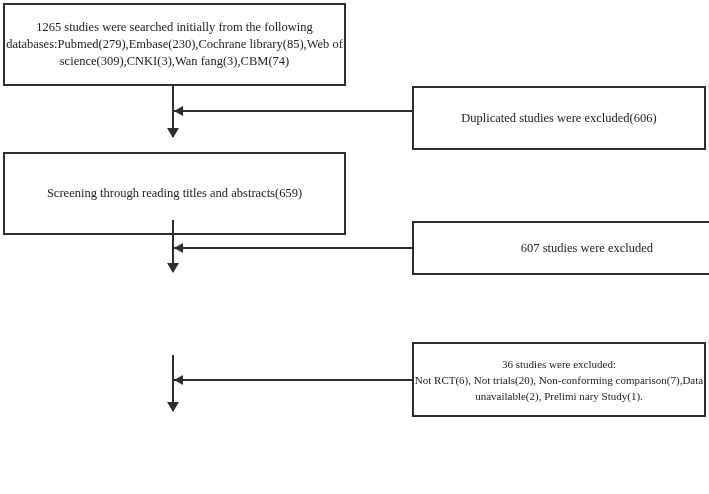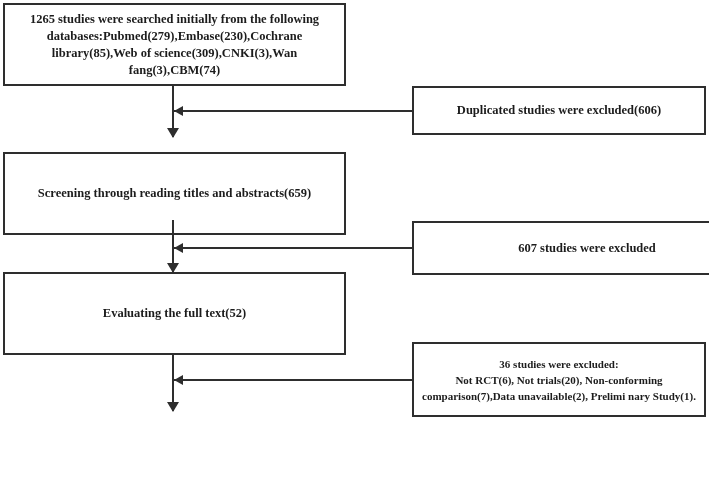--- a/index.html
+++ b/index.html
@@ -21,36 +21,35 @@
     border: 2px solid #2e2e2e;
     background: #ffffff;
     display: flex;
     align-items: center;
     justify-content: center;
     text-align: center;
     color: #1c1c1c;
     font-size: 12.5px;
     line-height: 17px;
     padding: 2px 0;
-    font-weight: bold;
   }
   .node-box .node-text {
     display: block;
     width: 100%;
     white-space: pre-line;
   }
 
   
   #box-search   { left: 3px;  top: 3px;   width: 343px; height: 83px; }
   #box-screen   { left: 3px;  top: 152px; width: 343px; height: 83px; }
   #box-fulltext { left: 3px;  top: 272px; width: 343px; height: 83px; }
   #box-included { left: 3px;  top: 411px; width: 343px; height: 78px; }
 
   
-  #box-dup      { left: 412px; top: 86px;  width: 294px; height: 49px; }
+  #box-dup      { left: 412px; top: 86px;  width: 294px; height: 64px; }
   #box-excl607  { left: 412px; top: 221px; width: 350px; height: 54px; }
   #box-excl36   { left: 412px; top: 342px; width: 294px; height: 75px; font-size: 11px; line-height: 16px; }
 
   
   .vline {
     position: absolute;
     width: 2px;
     background: #2e2e2e;
     left: 172px;
   }
@@ -101,23 +100,20 @@
 <div id="flowchart-root">
 
   <div class="node-box" id="box-search">
     <span class="node-text">1265 studies were searched initially from the following databases:Pubmed(279),Embase(230),Cochrane library(85),Web of science(309),CNKI(3),Wan fang(3),CBM(74)</span>
   </div>
 
   <div class="node-box" id="box-screen">
     <span class="node-text">Screening through reading titles and abstracts(659)</span>
   </div>
 
-  <div class="node-box" id="box-fulltext">
-    <span class="node-text">Evaluating the full text(52)</span>
-  </div>
 
 
   <div class="node-box" id="box-dup">
     <span class="node-text">Duplicated studies were excluded(606)</span>
   </div>
 
   <div class="node-box" id="box-excl607">
     <span class="node-text">607 studies were excluded</span>
   </div>
 

